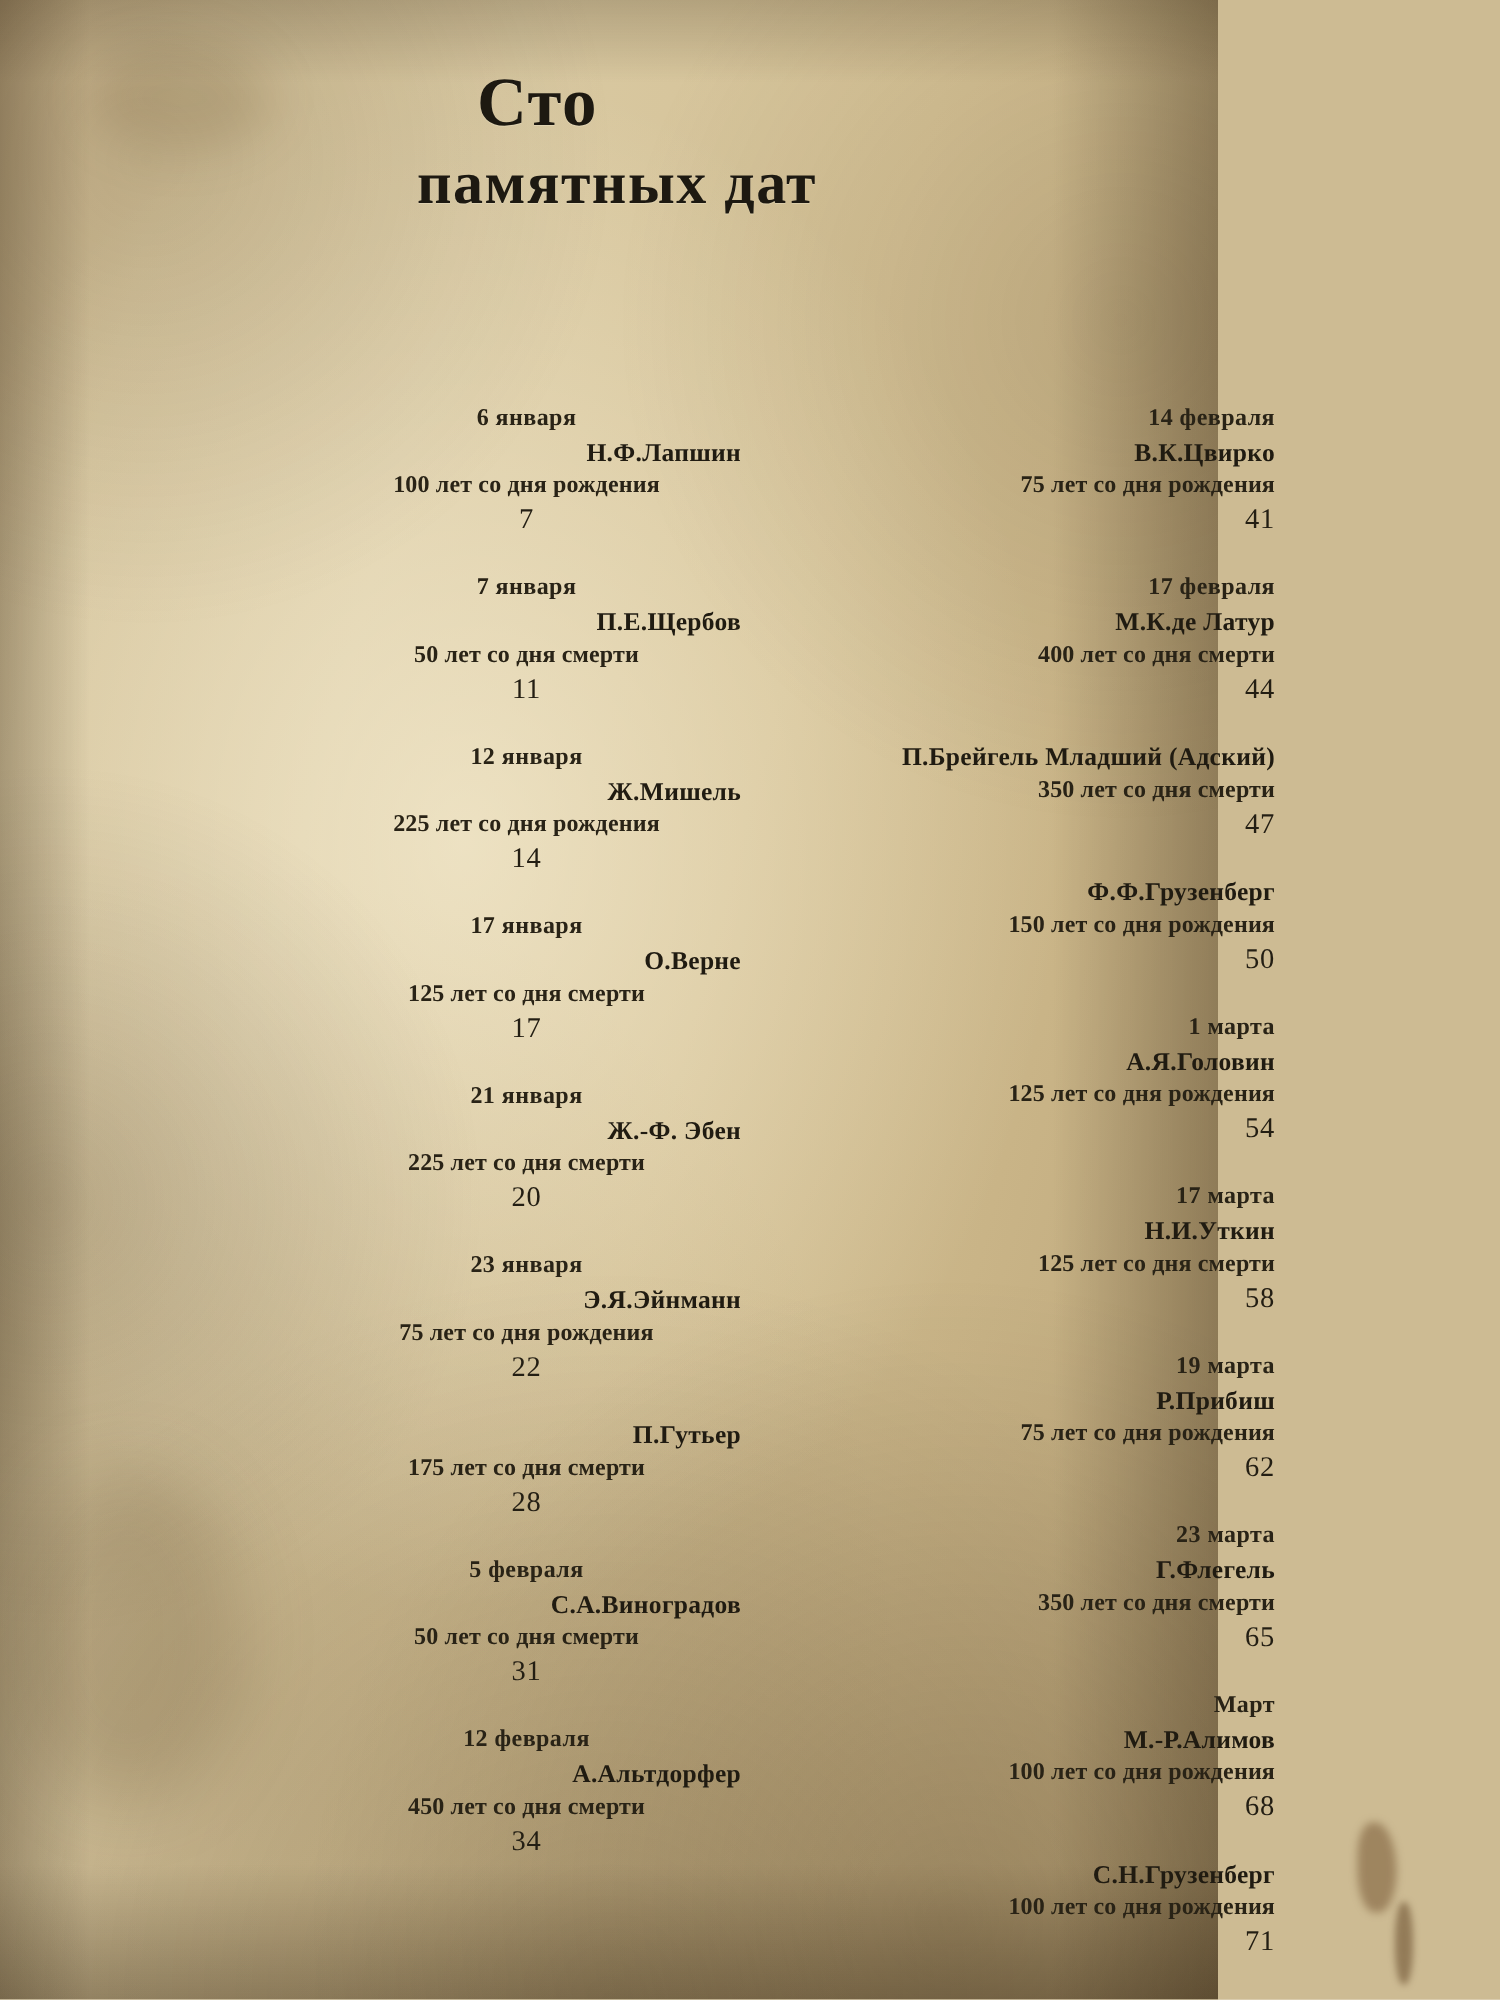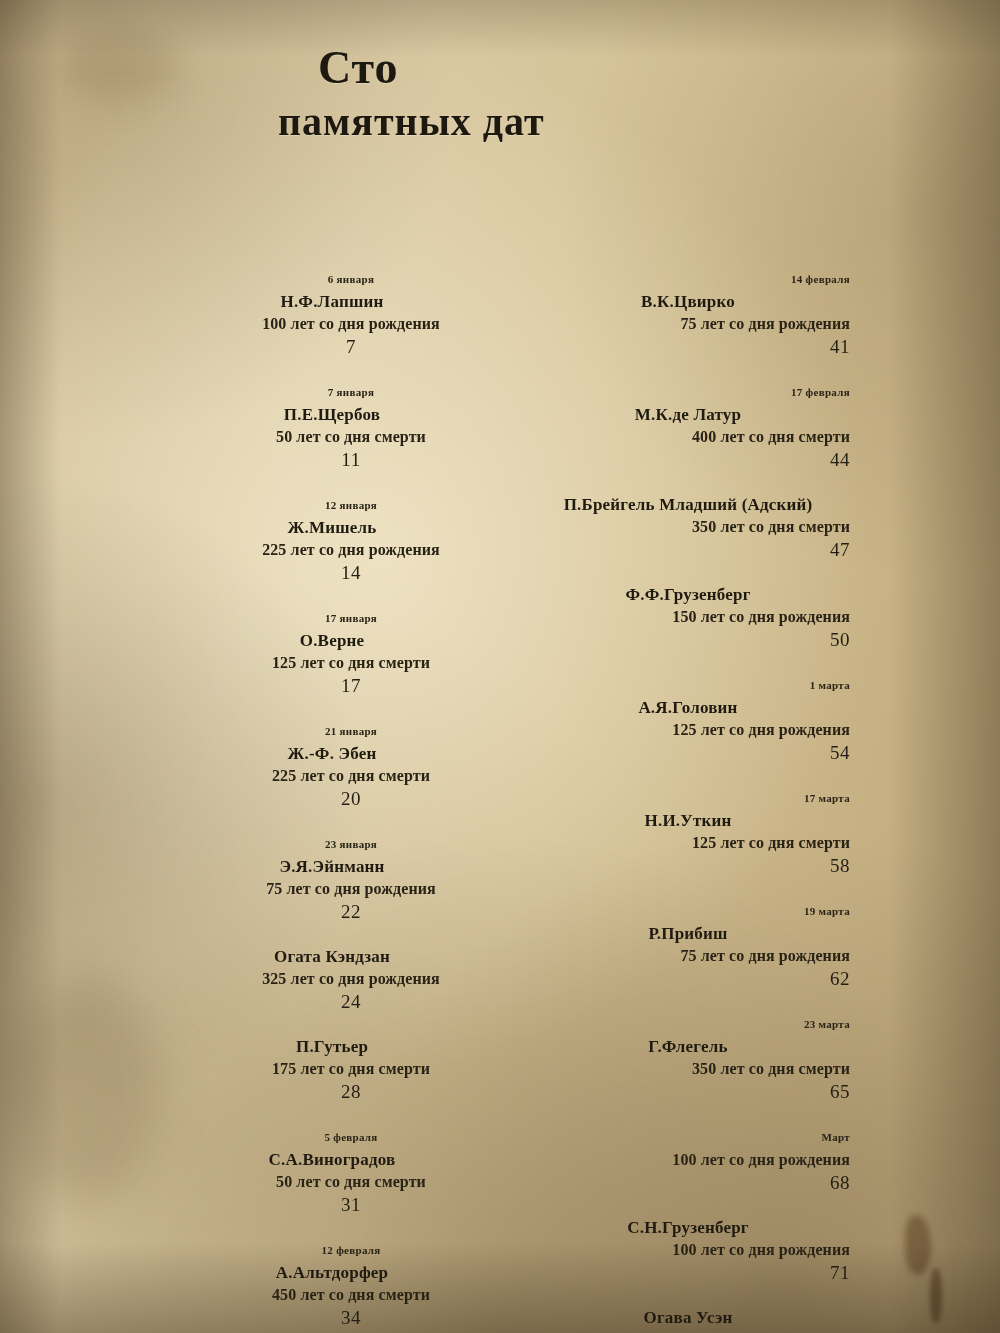--- a/index.html
+++ b/index.html
@@ -10,21 +10,21 @@
     width: 1000px;
     height: 1333px;
     overflow: hidden;
     background: #cdbb93;
     font-family: "Liberation Serif", serif;
   }
 
   
   #page {
     position: relative;
-    width: 1000px;
+    width: 812px;
     height: 1333px;
     background:
       radial-gradient(ellipse 70% 55% at 38% 42%, rgba(255,248,225,0.55) 0%, rgba(255,248,225,0.0) 70%),
       radial-gradient(ellipse 90% 70% at 20% 85%, rgba(120,95,55,0.18) 0%, rgba(120,95,55,0) 60%),
       linear-gradient(105deg, #c9b48c 0%, #d5c49c 12%, #d9c9a2 30%, #d4c195 55%, #c9b487 75%, #b9a377 100%);
   }
   
   #page:before {
     content: "";
     position: absolute;
@@ -97,30 +97,30 @@
   .column {
     width: 324px;
   }
 
   .entry {
     margin-bottom: 22px;
   }
   .entry .date {
     display: block;
     text-align: center;
-    font-size: 11px;
+    font-size: 16px;
     font-weight: bold;
     color: #2a2315;
     letter-spacing: 0.3px;
     line-height: 22px;
     margin-bottom: 1px;
   }
   .entry .name {
     display: block;
-    text-align: center;
+    text-align: right;
     font-size: 17px;
     font-weight: bold;
     color: #201b10;
     letter-spacing: 0.2px;
     line-height: 22px;
   }
   .entry .note {
     display: block;
     text-align: center;
     font-size: 16px;
@@ -199,25 +199,20 @@
           <span class="note"><span class="years">225</span><span> лет со дня смерти</span></span>
           <span class="page">20</span>
         </div>
         <div class="entry">
           <span class="date">23 января</span>
           <span class="name">Э.Я.Эйнманн</span>
           <span class="note"><span class="years">75</span><span> лет со дня рождения</span></span>
           <span class="page">22</span>
         </div>
         <div class="entry no-date">
-          <span class="name">Огата Кэндзан</span>
-          <span class="note"><span class="years">325</span><span> лет со дня рождения</span></span>
-          <span class="page">24</span>
-        </div>
-        <div class="entry no-date">
           <span class="name">П.Гутьер</span>
           <span class="note"><span class="years">175</span><span> лет со дня смерти</span></span>
           <span class="page">28</span>
         </div>
         <div class="entry">
           <span class="date">5 февраля</span>
           <span class="name">С.А.Виноградов</span>
           <span class="note"><span class="years">50</span><span> лет со дня смерти</span></span>
           <span class="page">31</span>
         </div>
@@ -270,20 +265,21 @@
           <span class="page">62</span>
         </div>
         <div class="entry">
           <span class="date">23 марта</span>
           <span class="name">Г.Флегель</span>
           <span class="note"><span class="years">350</span><span> лет со дня смерти</span></span>
           <span class="page">65</span>
         </div>
         <div class="entry">
           <span class="date">Март</span>
+          <span class="name">М.-Р.Алимов</span>
           <span class="note"><span class="years">100</span><span> лет со дня рождения</span></span>
           <span class="page">68</span>
         </div>
         <div class="entry no-date">
           <span class="name">С.Н.Грузенберг</span>
           <span class="note"><span class="years">100</span><span> лет со дня рождения</span></span>
           <span class="page">71</span>
         </div>
         <div class="entry no-date">
           <span class="name">Огава Усэн</span>

